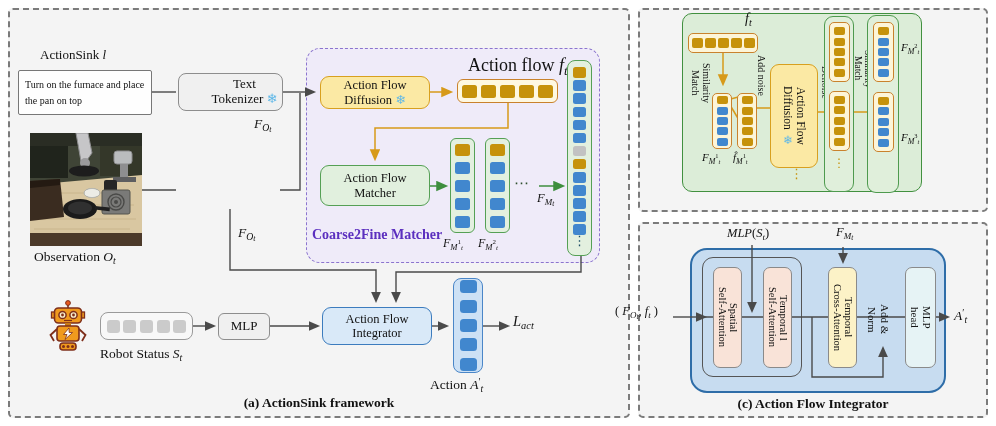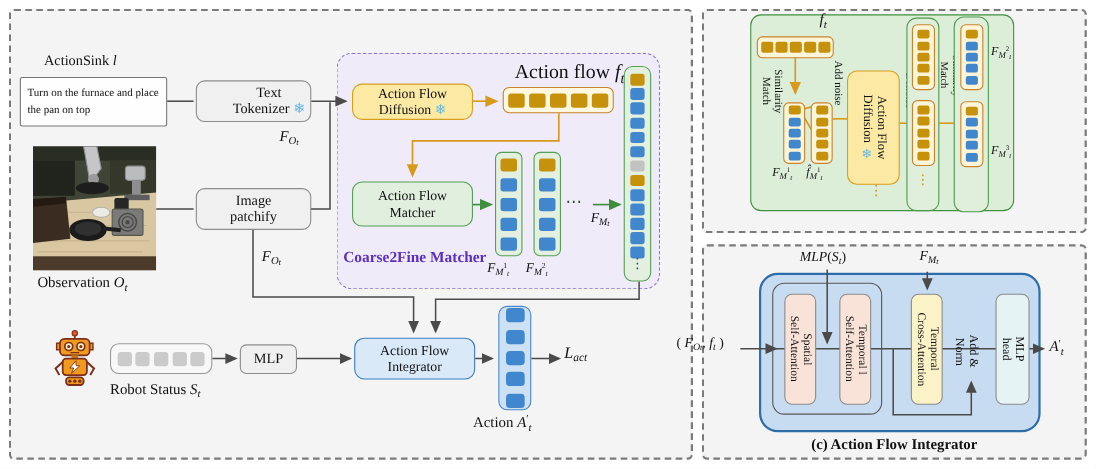--- a/index.html
+++ b/index.html
@@ -142,24 +142,20 @@
     <rect x="72" y="57" width="28" height="24" rx="2" fill="#7a7a78" stroke="#55554f"></rect>
     <circle cx="86" cy="69" r="8" fill="none" stroke="#4a4a48" stroke-width="1.4"></circle>
     <circle cx="86" cy="69" r="5" fill="none" stroke="#4a4a48" stroke-width="1.2"></circle>
     <circle cx="86" cy="69" r="2" fill="#4a4a48"></circle>
     <ellipse cx="50" cy="76" rx="17" ry="10" fill="#1b1b1b"></ellipse>
     <ellipse cx="50" cy="75" rx="12" ry="6.5" fill="#303030"></ellipse>
     <rect x="65" y="73" width="15" height="3.6" fill="#202020" transform="rotate(6 65 73)"></rect>
   </svg>
   <div class="lbl" style="left:34px;top:250px;font-size:13.5px;"><span class="m-n">Observation  </span><span class="m-i">O</span><span class="m-s1">t</span></div>
 
-  <div class="box graybox" style="left:178px;top:171px;width:105px;height:38px;">
-    <span>Image</span>
-    <span>patchify</span>
-  </div>
   <div class="lbl" style="left:238px;top:226px;font-size:13.5px;"><span class="m-i">F</span><span class="m-s1">O</span><span class="m-s2">t</span></div>
 
   <div class="lbl" style="left:468px;top:56px;font-size:18px;"><span class="m-n">Action flow </span><span class="m-i">f</span><span class="m-s1">t</span></div>
   <div class="box" style="left:320px;top:76px;width:110px;height:33px;background:#fbe9a4;border:1.5px solid #d8a01f;border-radius:9px;font-size:12.5px;">
     <span>Action Flow</span>
     <span>
       <span>Diffusion</span>
       <span class="snow">❄</span>
     </span>
   </div>
@@ -258,20 +254,21 @@
   <div class="colv acol" style="left:453px;top:278px;width:30px;height:95px;background:#cde1f5;border:1.5px solid #4a86c8;border-radius:8px;justify-content:center;">
       <div class="tok blue"></div>
       <div class="tok blue"></div>
       <div class="tok blue"></div>
       <div class="tok blue"></div>
       <div class="tok blue"></div>
     </div>
   <div class="lbl" style="left:430px;top:377px;font-size:13.5px;"><span class="m-n">Action </span><span class="m-i">A</span><span class="m-p1">′</span><span class="m-s1">t</span></div>
   <div class="lbl" style="left:513px;top:314px;font-size:14.5px;"><span class="m-i">L</span><span class="m-s1">act</span></div>
 
+  <div class="caption" style="left:8px;top:395px;width:622px;">(a) ActionSink framework</div>
 
   <div class="lbl" style="left:745px;top:12px;font-size:14px;"><span class="m-i">f</span><span class="m-s1">t</span></div>
   <div class="rowv strip-b ycol" style="left:688px;top:33px;width:70px;height:20px;border-radius:5px;">
       <div class="tok gold"></div>
       <div class="tok gold"></div>
       <div class="tok gold"></div>
       <div class="tok gold"></div>
       <div class="tok gold"></div>
     </div>
   <div class="lbl vtext" style="left:690px;top:53px;font-size:10px;height:60px;">

